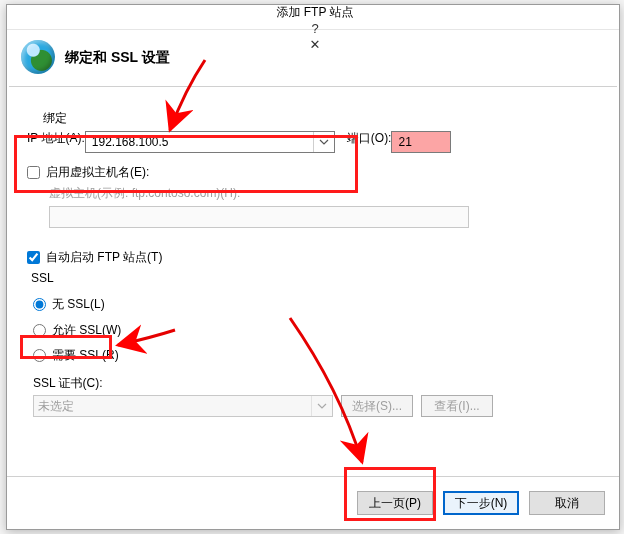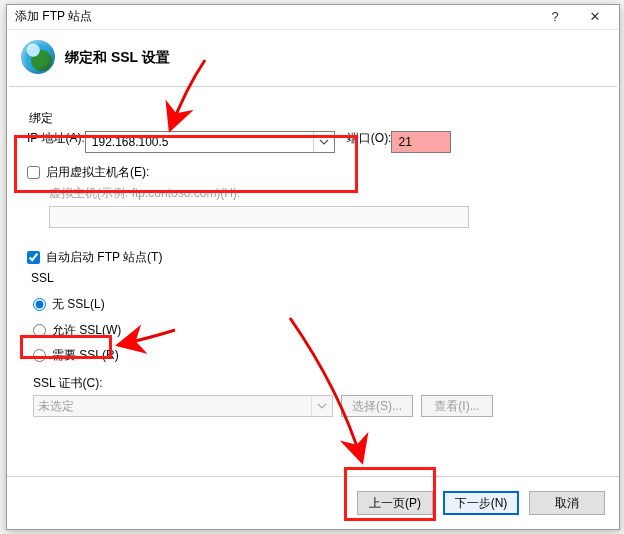--- a/index.html
+++ b/index.html
@@ -22,39 +22,39 @@
   }
   html,body{margin:0;padding:0;background:#f5f5f5;}
   .stage{width:624px;height:534px;position:relative;font:12px/1.3 "Segoe UI","Microsoft YaHei",Tahoma,sans-serif;color:var(--text);}
   .window{
     position:absolute;left:6px;top:4px;width:612px;height:524px;
     background:var(--win-bg);border:1px solid #9a9a9a;
     box-shadow:0 2px 10px rgba(0,0,0,.25);
     display:flex;flex-direction:column;
   }
   
-  .titlebar{height:24px;display:flex;align-items:center;padding:0 4px 0 8px;border-bottom:1px solid #e6e6e6;}
+  .titlebar{height:24px;display:flex;align-items:center;padding:0 4px 0 8px;border-bottom:1px solid #e6e6e6;flex-direction:column;}
   .titlebar .title{flex:1;font-size:12px;}
   .tb-btn{width:40px;height:24px;display:flex;align-items:center;justify-content:center;color:#333;}
   .tb-btn span{font-size:13px;}
   
   .header{display:flex;align-items:center;gap:10px;padding:10px 14px 12px 14px;}
   .globe{
     width:34px;height:34px;border-radius:50%;
     background:
       radial-gradient(circle at 36% 30%, #bfe8ff 0 6px, transparent 7px),
       radial-gradient(circle at 60% 60%, #2f8f33 0 10px, transparent 11px),
       radial-gradient(circle at 50% 50%, #2aa8e0 0 70%, #0b6aa6 100%);
     box-shadow:inset -3px -3px 4px rgba(0,0,0,.25), inset 3px 3px 4px rgba(255,255,255,.4);
   }
   .header h1{margin:0;font-size:14px;font-weight:600;}
   .divider{height:1px;background:#d0d0d0;margin:0 2px;}
   
   .body{flex:1;position:relative;padding:10px 16px 0 16px;overflow:hidden;}
-  .section-label{font-size:12px;margin:14px 0 4px 6px;}
+  .section-label{font-size:12px;margin:14px 0 4px 20px;}
   .field-row{display:flex;gap:12px;margin:2px 4px;align-items:flex-end;}
   .field{display:flex;flex-direction:row;}
   .field label{font-size:12px;margin-bottom:4px;}
   .ip-box{position:relative;width:250px;}
   .ip-box input{width:100%;height:22px;box-sizing:border-box;border:1px solid var(--field-border);padding:2px 22px 2px 6px;font:12px "Segoe UI",sans-serif;background:#fff;}
   .ip-box .chev{position:absolute;right:1px;top:1px;width:20px;height:20px;display:flex;align-items:center;justify-content:center;border-left:1px solid #cfcfcf;color:#555;}
   .port-box input{width:60px;height:22px;box-sizing:border-box;border:1px solid var(--field-border);padding:0 6px;font:12px "Segoe UI",sans-serif;text-align:left;background:#fca5a5;}
   .chk-row{display:flex;align-items:center;gap:6px;margin:12px 4px 4px 4px;}
   input[type=checkbox]{width:13px;height:13px;margin:0;accent-color:var(--group-accent);}
   input[type=checkbox].disabled{accent-color:#bbb;}

